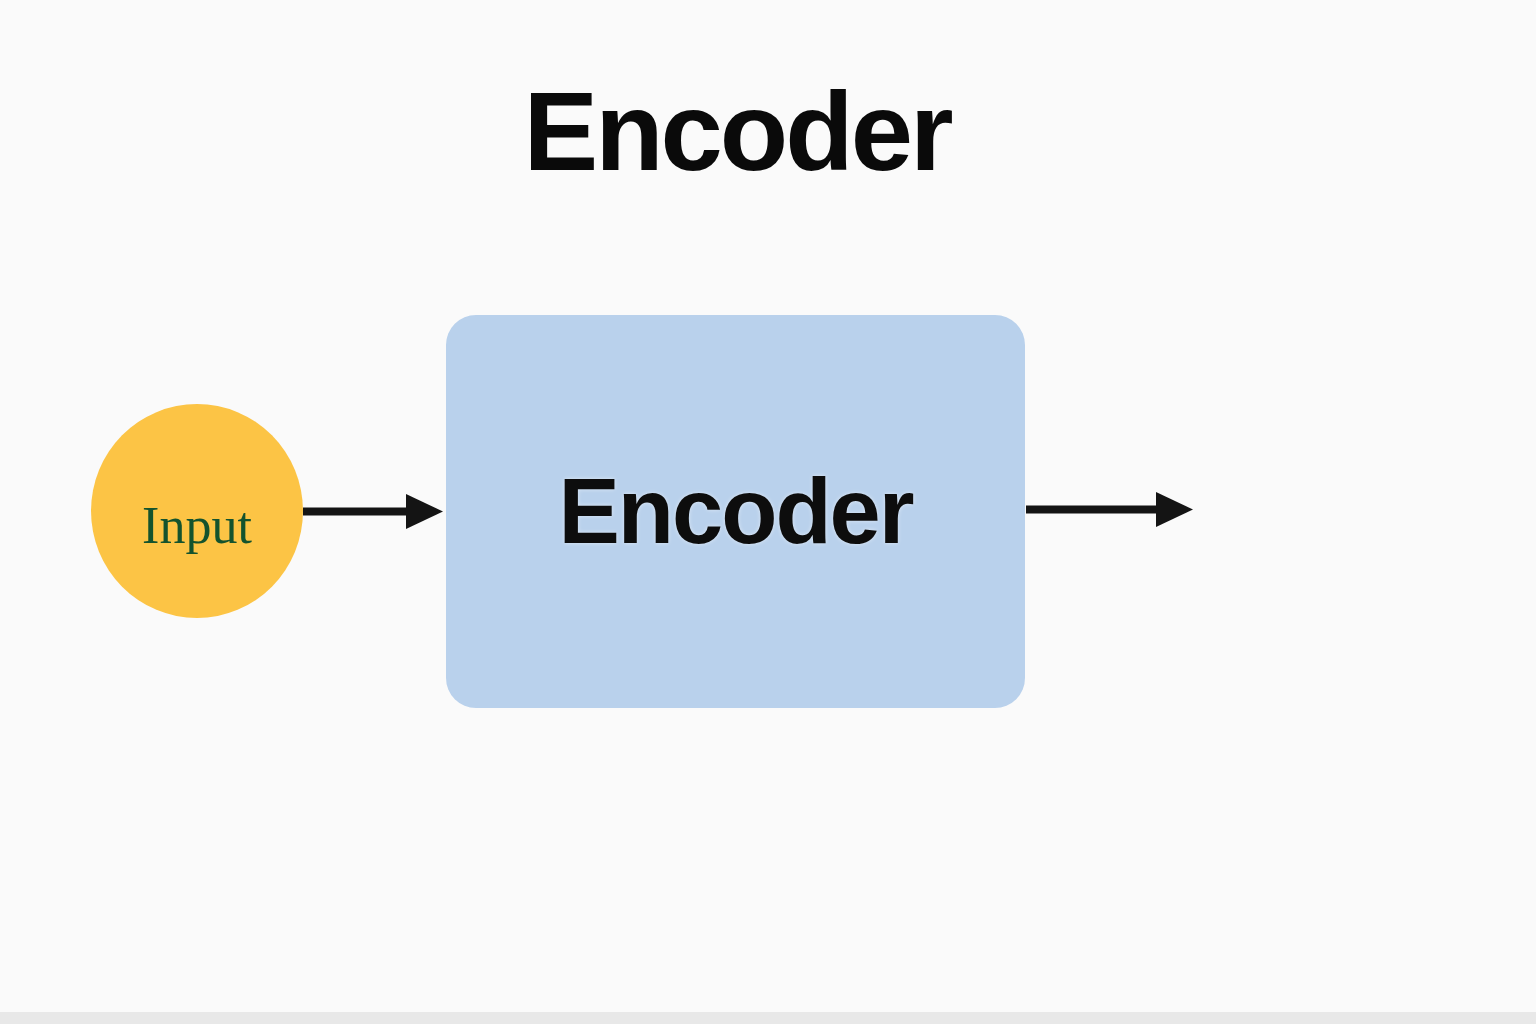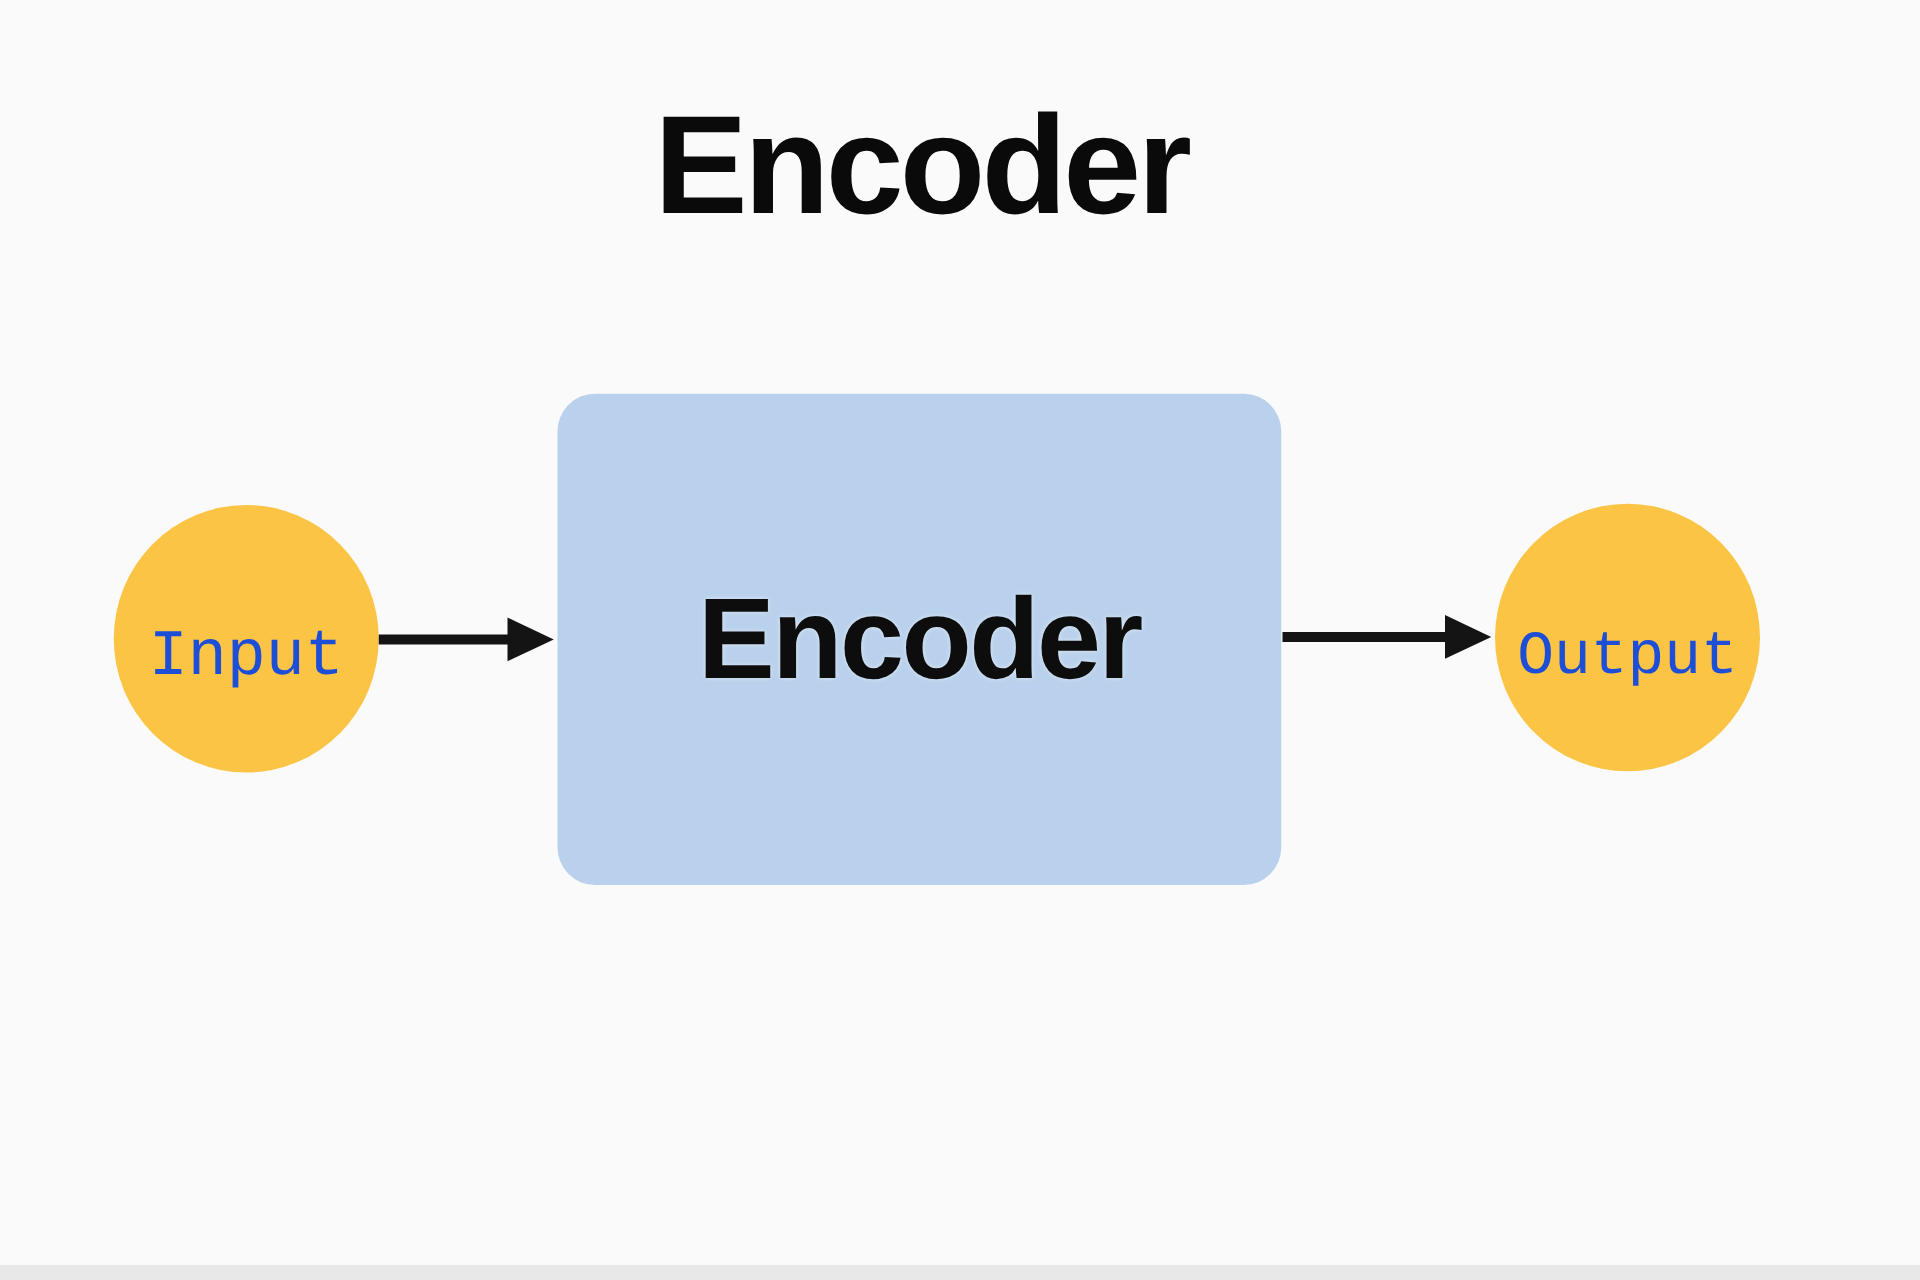--- a/index.html
+++ b/index.html
@@ -36,23 +36,23 @@
     justify-content: center;
     box-sizing: border-box;
   }
   .node-circle {
     width: 212px;
     height: 214px;
     border-radius: 50%;
     background: #fcc445;
   }
   .node-circle .node-label {
-    font-family: Liberation Mono, monospace;
+    font-family: Liberation Serif, serif;
     font-weight: 400;
-    color: #1d4ed8;
+    color: #14532d;
     white-space: nowrap;
     margin-top: 29px;
   }
   .node-input {
     left: 91px;
     top: 404px;
   }
   .node-input .node-label {
     font-size: 52px;
   }
@@ -111,17 +111,14 @@
 
   <div class="node encoder-block">
     <span class="block-label">Encoder</span>
   </div>
 
   <svg class="arrow arrow-2" width="171" height="45" viewBox="0 0 171 45">
     <line x1="2" y1="22.5" x2="136" y2="22.5" stroke="#141414" stroke-width="8"></line>
     <polygon points="132,5 169,22.5 132,40" fill="#141414"></polygon>
   </svg>
 
-  <div class="node node-circle node-output">
-    <span class="node-label">Output</span>
-  </div>
 
 </div>
 
 </body></html>

